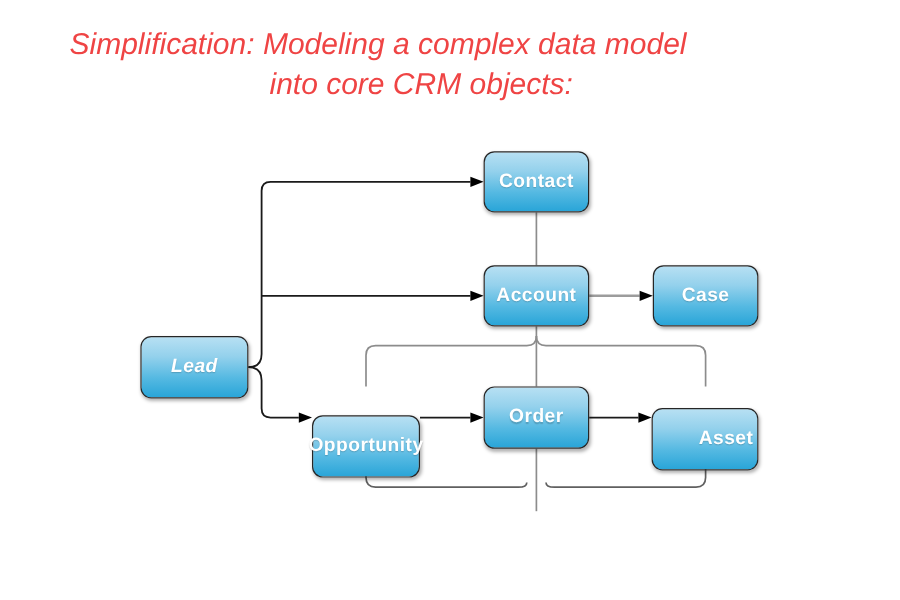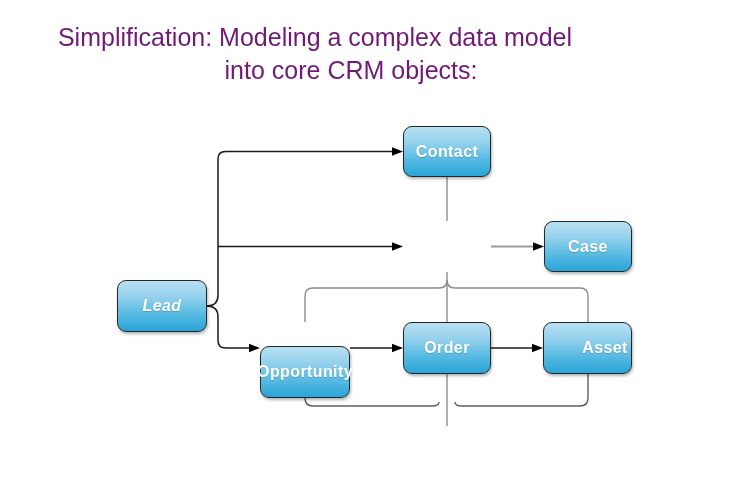--- a/index.html
+++ b/index.html
@@ -12,21 +12,22 @@
     font-family: "Liberation Sans", sans-serif;
   }
   .title {
     position: absolute;
     top: 21px;
     left: 0;
     width: 630px;
     text-align: center;
     font-size: 25px;
     line-height: 33px;
-    color: #701a75;
+    color: #ef4444;
+    font-style: italic;
   }
   .title .t2 { transform: translateX(36px); }
   svg.connectors {
     position: absolute;
     top: 0; left: 0;
     width: 750px; height: 500px;
   }
   .node {
     position: absolute;
     box-sizing: border-box;
@@ -49,21 +50,21 @@
     letter-spacing: 0.4px;
     text-shadow: 0 1px 1px rgba(0,0,0,0.18);
     white-space: nowrap;
   }
   .n-contact     { left: 403px; top: 126px; width: 88px; height: 51px; }
   .n-account     { left: 403px; top: 221px; width: 88px; height: 51px; }
   .n-case        { left: 544px; top: 221px; width: 88px; height: 51px; }
   .n-lead        { left: 117px; top: 280px; width: 90px; height: 52px; font-style: italic; }
   .n-opportunity { left: 260px; top: 322px; width: 90px; height: 52px; margin-top: 24px; }
   .n-order       { left: 403px; top: 322px; width: 88px; height: 52px; }
-  .n-asset       { left: 543px; top: 322px; width: 89px; height: 52px; padding-left: 35px; }
+  .n-asset       { left: 543px; top: 340px; width: 89px; height: 52px; padding-left: 35px; }
   .n-product     { left: 402px; top: 426px; width: 90px; height: 52px; }
 </style>
 </head>
 <body>
 
 <div class="stage">
 
   <div class="title">
     <div>Simplification: Modeling a complex data model</div>
     <div class="t2">into core CRM objects:</div>
@@ -96,20 +97,23 @@
     <path stroke-width="1.5" d="M350 348 H392" stroke="#1a1a1a"></path>
     <polygon points="403,348 392,343.7 392,352.3" fill="#000000"></polygon>
 
     <path stroke-width="1.5" d="M491 348 H532" stroke="#1a1a1a"></path>
     <polygon points="543,348 532,343.7 532,352.3" fill="#000000"></polygon>
   </svg>
 
   <div class="node n-contact">
     <span>Contact</span>
   </div>
+  <div class="node n-account">
+    <span>Account</span>
+  </div>
   <div class="node n-case">
     <span>Case</span>
   </div>
   <div class="node n-lead">
     <span>Lead</span>
   </div>
   <div class="node n-opportunity">
     <span>Opportunity</span>
   </div>
   <div class="node n-order">

